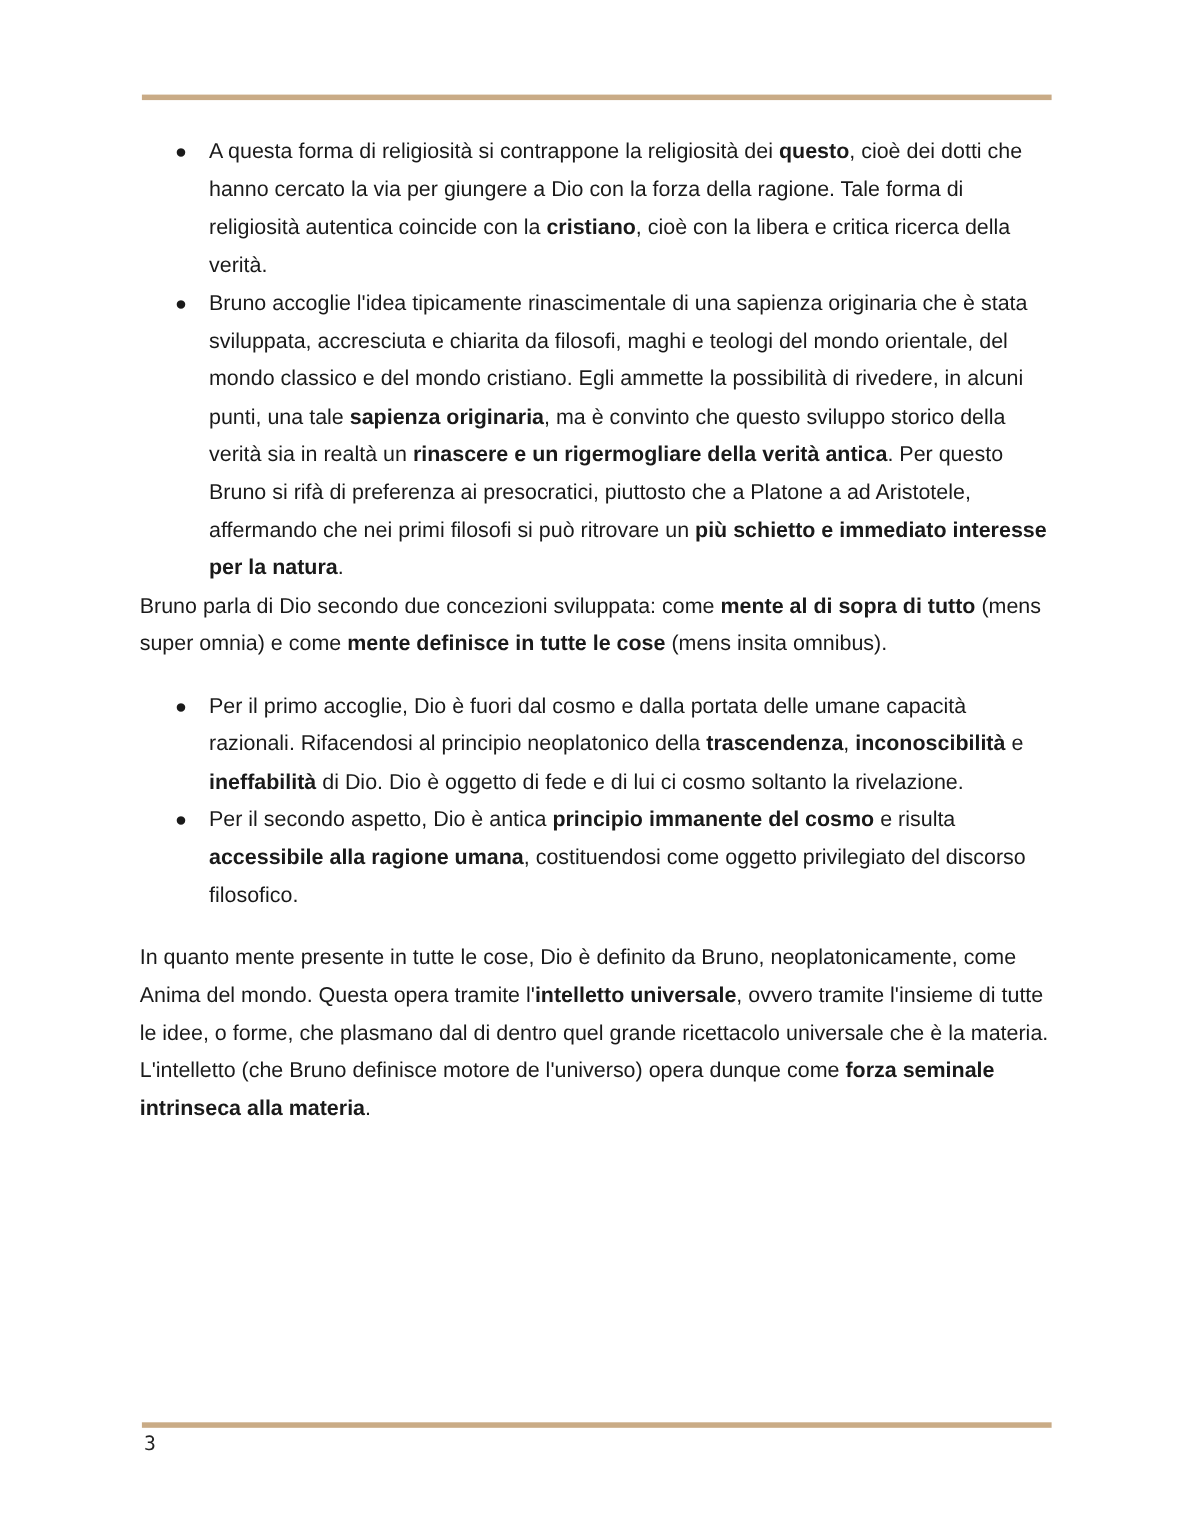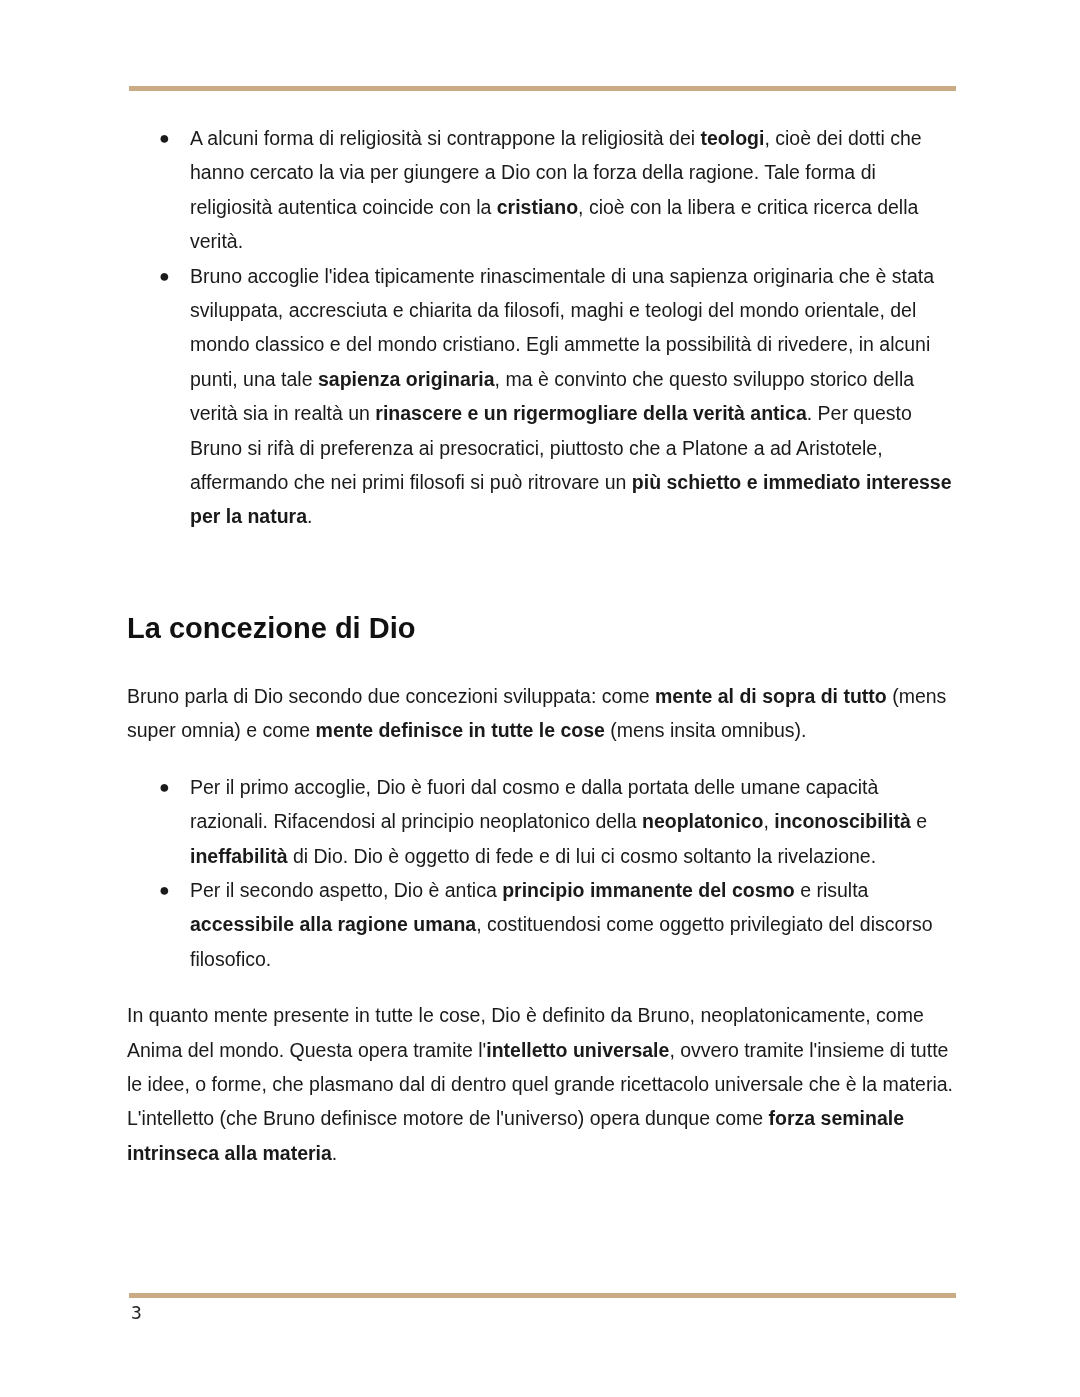--- a/index.html
+++ b/index.html
@@ -39,38 +39,35 @@
   </style>
 </head>
 <body>
 
 <div class="rule top"></div>
 
 <div class="content">
   <ul>
     <li>
       <span class="bullet">●</span>
-      <span class="rich"><span>A alcuni forma di religiosità si contrappone la religiosità dei </span><b>teologi</b><span>, cioè dei dotti che hanno cercato la via per giungere a Dio con la forza della ragione. Tale forma di religiosità autentica coincide con la </span><b>cristiano</b><span>, cioè con la libera e critica ricerca della verità.</span></span>
+      <span class="rich"><span>A questa forma di religiosità si contrappone la religiosità dei </span><b>questo</b><span>, cioè dei dotti che hanno cercato la via per giungere a Dio con la forza della ragione. Tale forma di religiosità autentica coincide con la </span><b>cristiano</b><span>, cioè con la libera e critica ricerca della verità.</span></span>
     </li>
     <li>
       <span class="bullet">●</span>
       <span class="rich"><span>Bruno accoglie l'idea tipicamente rinascimentale di una sapienza originaria che è stata sviluppata, accresciuta e chiarita da filosofi, maghi e teologi del mondo orientale, del mondo classico e del mondo cristiano. Egli ammette la possibilità di rivedere, in alcuni punti, una tale </span><b>sapienza originaria</b><span>, ma è convinto che questo sviluppo storico della verità sia in realtà un </span><b>rinascere e un rigermogliare della verità antica</b><span>. Per questo Bruno si rifà di preferenza ai presocratici, piuttosto che a Platone a ad Aristotele, affermando che nei primi filosofi si può ritrovare un </span><b>più schietto e immediato interesse per la natura</b><span>.</span></span>
     </li>
   </ul>
 
-  <div class="section-title-wrap">
-    <h2>La concezione di Dio</h2>
-  </div>
 
   <p class="intro rich"><span>Bruno parla di Dio secondo due concezioni sviluppata: come </span><b>mente al di sopra di tutto</b><span> (mens super omnia) e come </span><b>mente definisce in tutte le cose</b><span> (mens insita omnibus).</span></p>
 
   <ul class="list2">
     <li>
       <span class="bullet">●</span>
-      <span class="rich"><span> Per il primo accoglie, Dio è fuori dal cosmo e dalla portata delle umane capacità razionali. Rifacendosi al principio neoplatonico della </span><b>neoplatonico</b><span>, </span><b>inconoscibilità</b><span> e </span><b>ineffabilità</b><span> di Dio. Dio è oggetto di fede e di lui ci cosmo soltanto la rivelazione.</span></span>
+      <span class="rich"><span> Per il primo accoglie, Dio è fuori dal cosmo e dalla portata delle umane capacità razionali. Rifacendosi al principio neoplatonico della </span><b>trascendenza</b><span>, </span><b>inconoscibilità</b><span> e </span><b>ineffabilità</b><span> di Dio. Dio è oggetto di fede e di lui ci cosmo soltanto la rivelazione.</span></span>
     </li>
     <li>
       <span class="bullet">●</span>
       <span class="rich"><span>Per il secondo aspetto, Dio è antica </span><b>principio immanente del cosmo</b><span> e risulta </span><b>accessibile alla ragione umana</b><span>, costituendosi come oggetto privilegiato del discorso filosofico.</span></span>
     </li>
   </ul>
 
   <p class="rich"><span>In quanto mente presente in tutte le cose, Dio è definito da Bruno, neoplatonicamente, come Anima del mondo. Questa opera tramite l'</span><b>intelletto universale</b><span>, ovvero tramite l'insieme di tutte le idee, o forme, che plasmano dal di dentro quel grande ricettacolo universale che è la materia. L'intelletto (che Bruno definisce motore de l'universo) opera dunque come </span><b>forza seminale intrinseca alla materia</b><span>.</span></p>
 </div>
 

